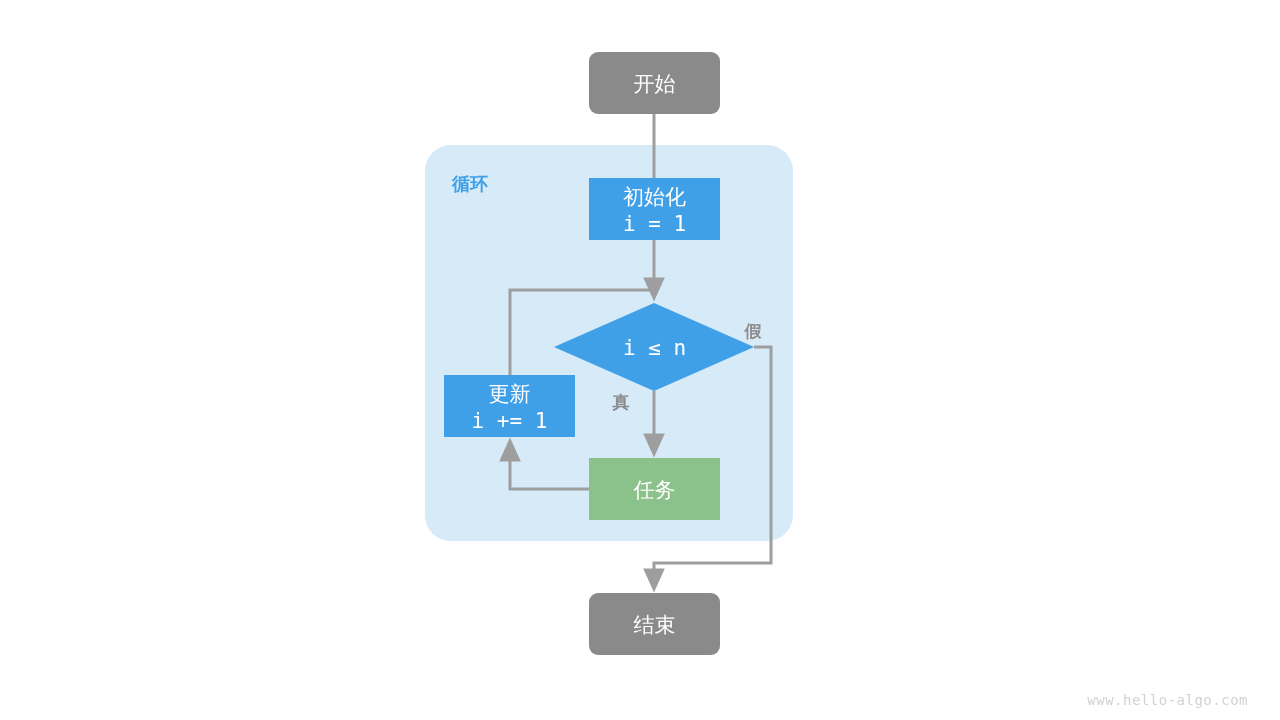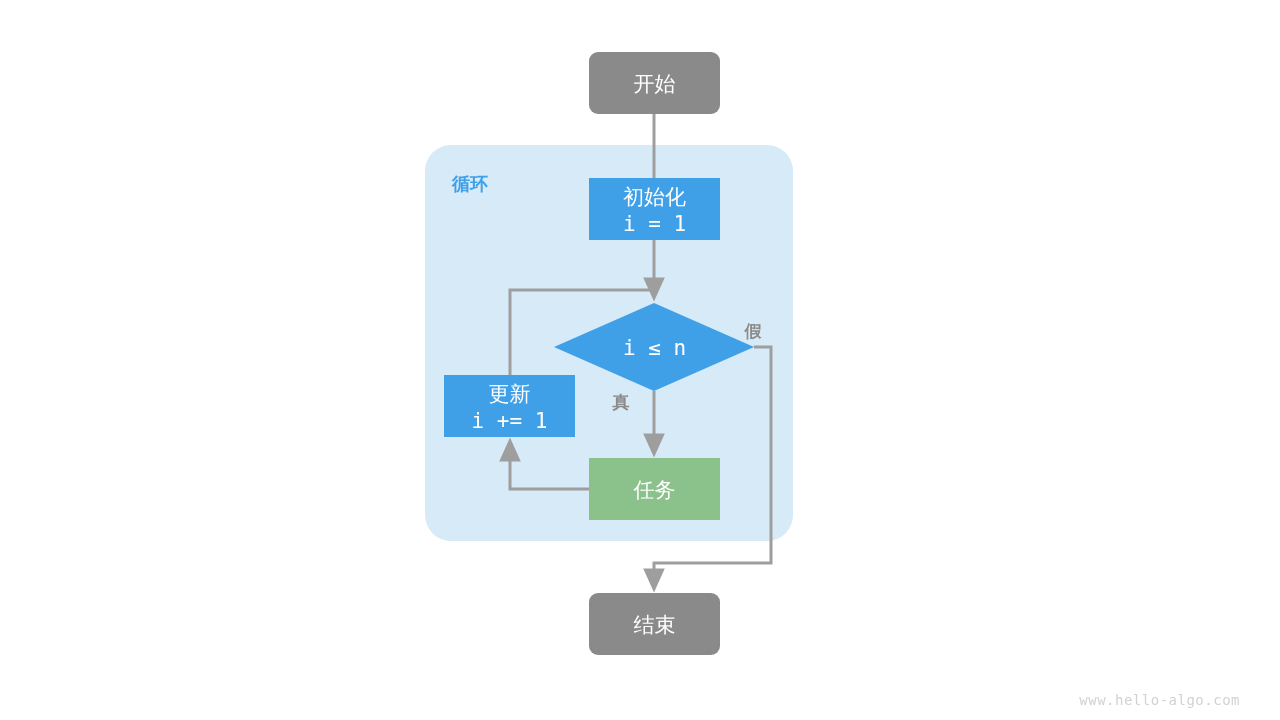--- a/index.html
+++ b/index.html
@@ -48,21 +48,21 @@
     fill: #3fa0e8;
   }
   .edge-label {
     font-family: "Liberation Sans", sans-serif;
     font-size: 17px;
     font-weight: bold;
     fill: #8a8a8a;
   }
   .watermark {
     position: absolute;
-    right: 40px;
+    right: 32px;
     bottom: 12px;
     font-family: "DejaVu Sans Mono", "Liberation Mono", monospace;
     font-size: 14px;
     color: #d2d2d2;
     letter-spacing: 0.5px;
     white-space: nowrap;
   }
 </style>
 </head>
 <body>

